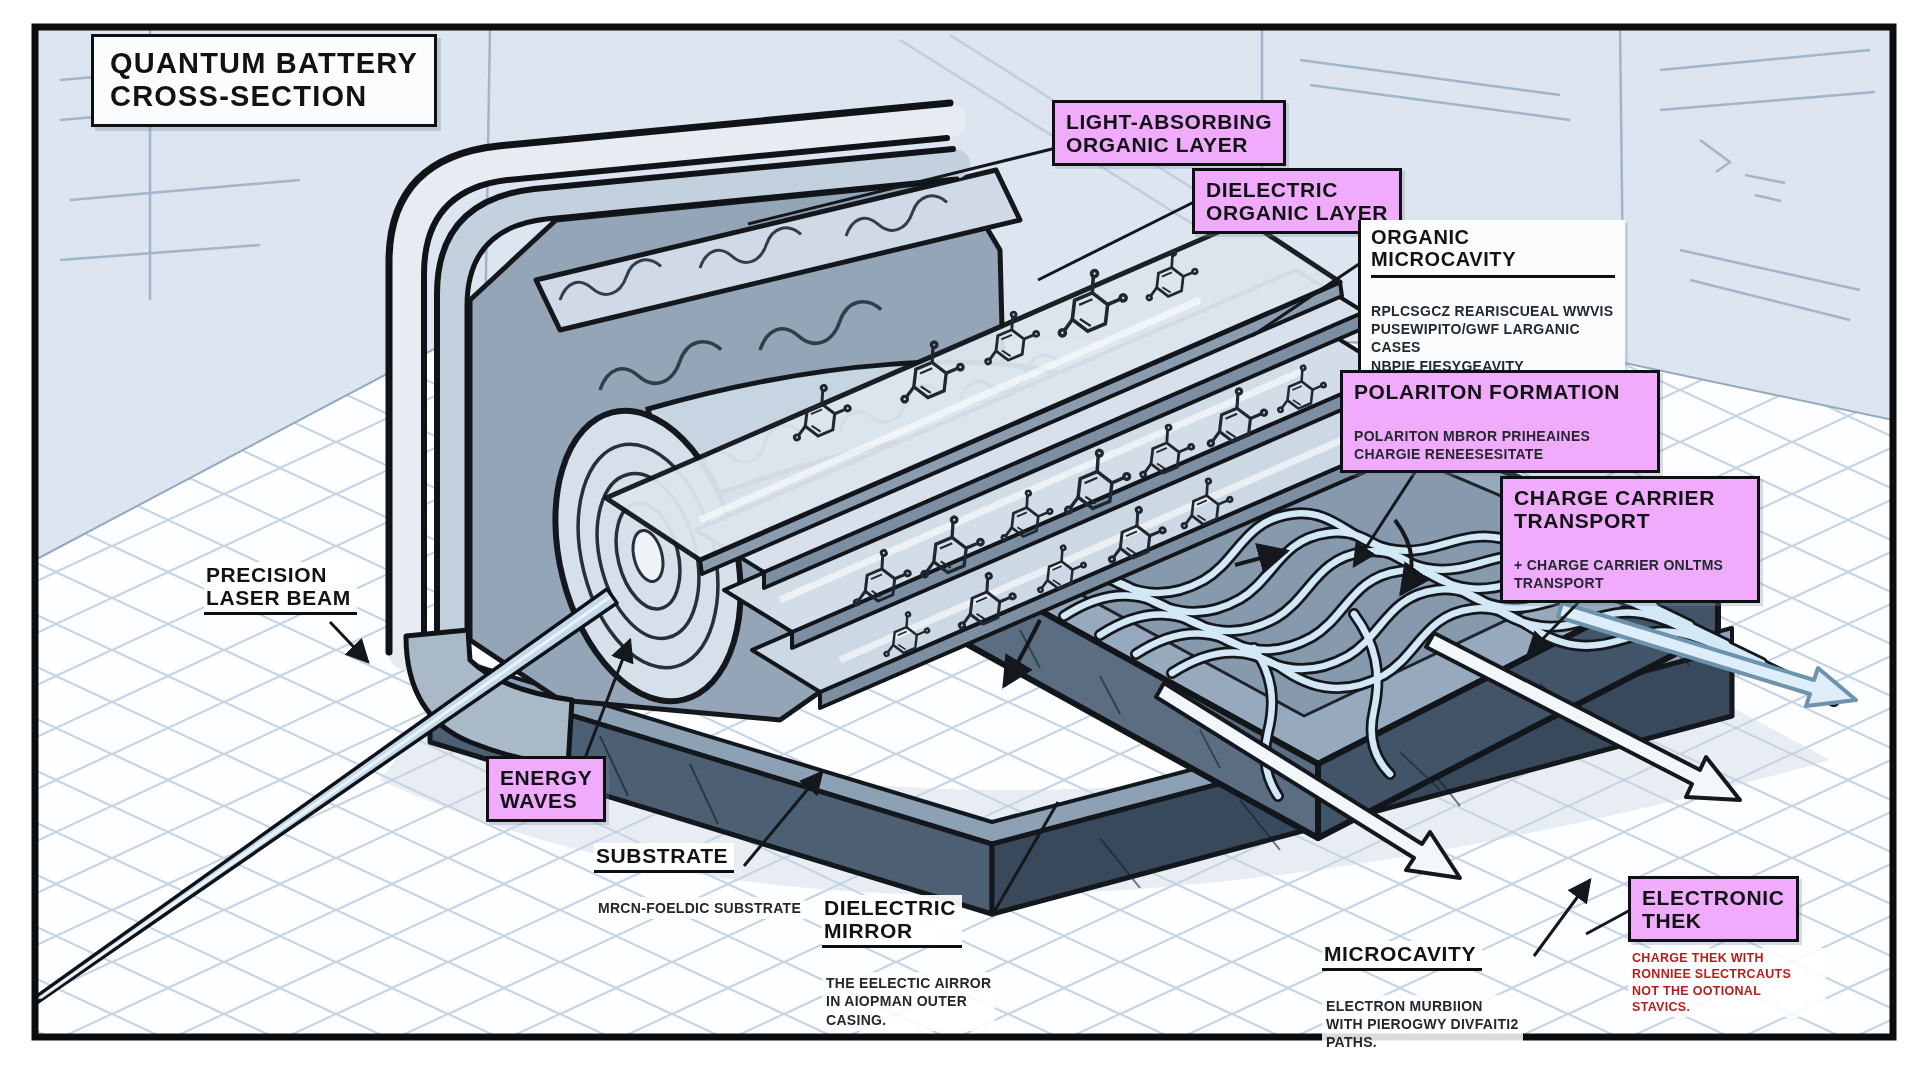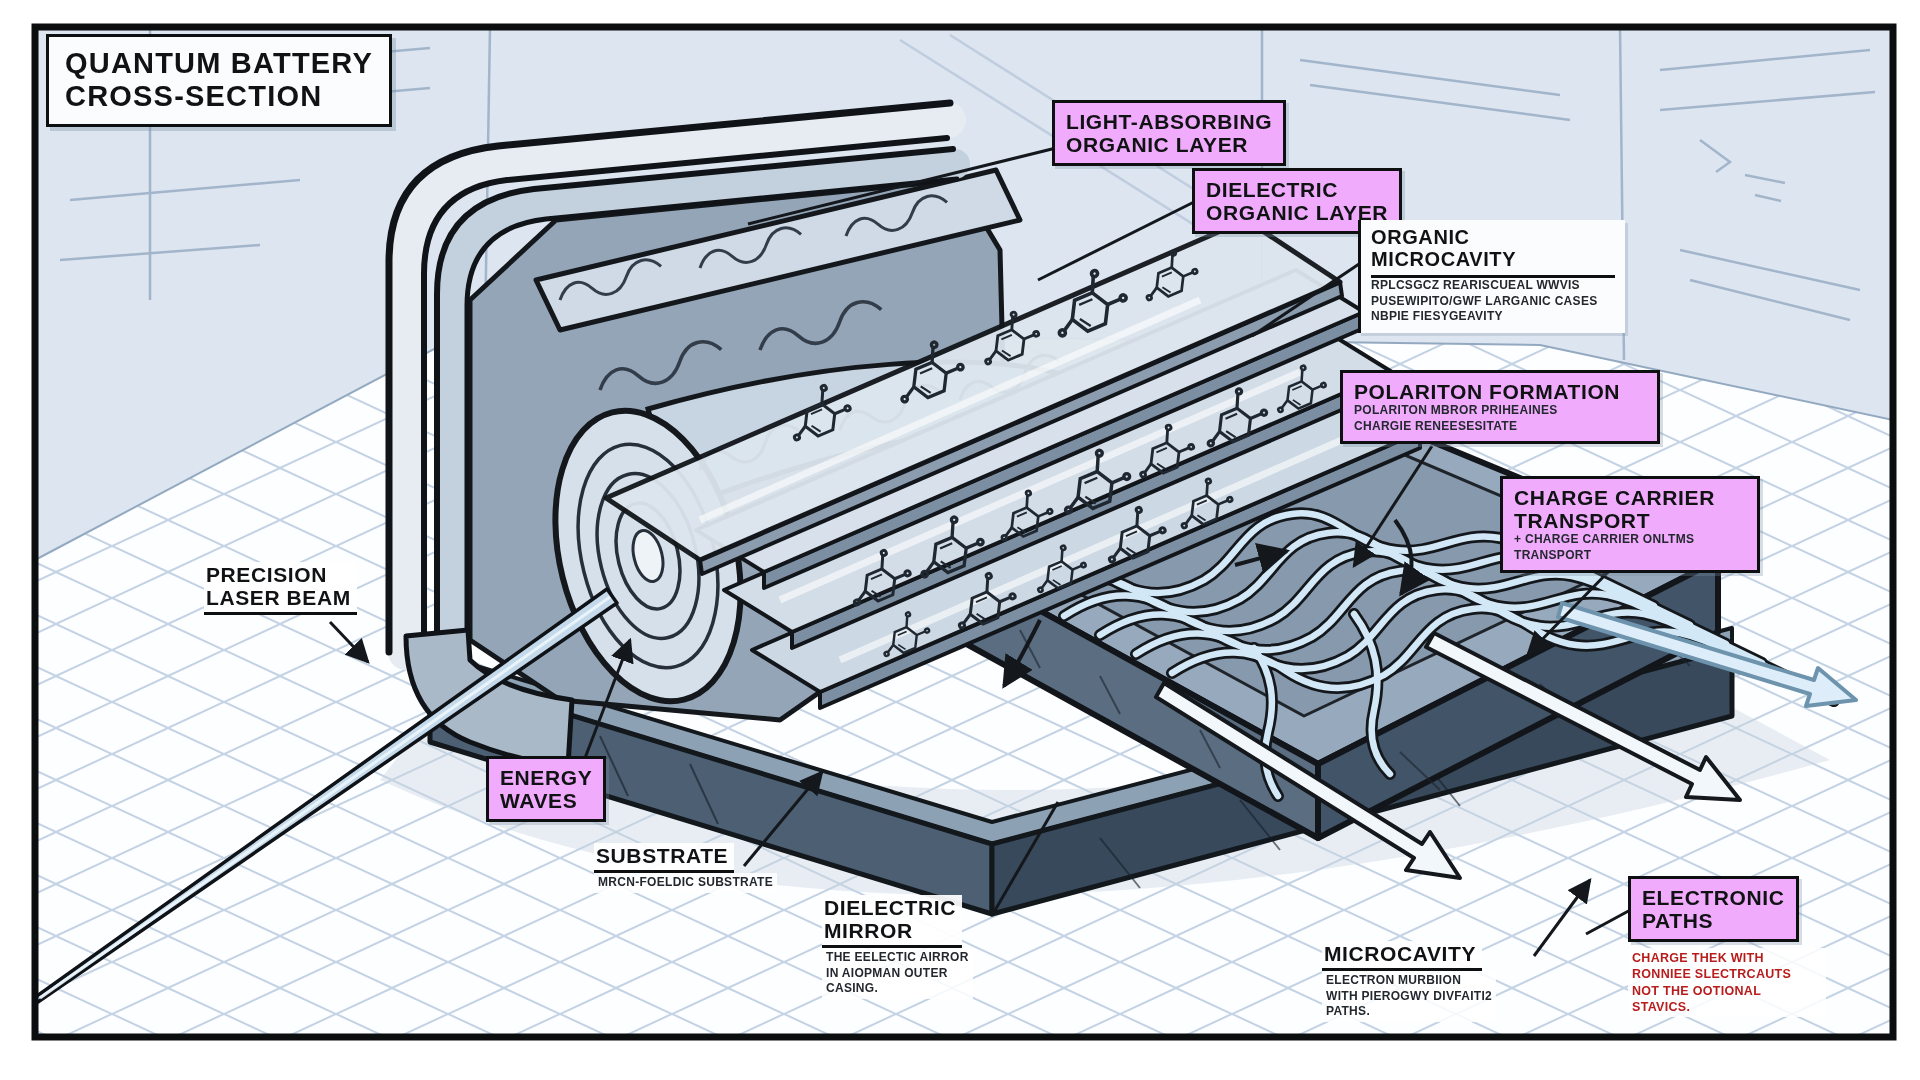--- a/index.html
+++ b/index.html
@@ -1,27 +1,27 @@
 <!DOCTYPE html>
 <html><head>
 <meta charset="utf-8">
 <style>
   html,body{margin:0;padding:0;background:#ffffff;width:1920px;height:1080px;overflow:hidden;
     font-family:"Liberation Sans", sans-serif;}
   .stage{position:relative;width:1920px;height:1080px;background:#ffffff;}
   svg.illu{position:absolute;left:0;top:0;}
   .lbl{position:absolute;color:#101214;z-index:5;}
   .lbl .h{font-weight:700;font-size:21px;line-height:1.1;letter-spacing:.6px;white-space:pre-line;}
-  .lbl .body{font-weight:700;font-size:12px;line-height:1.3;letter-spacing:.3px;color:#23282e;
-    white-space:pre-line;margin-top:0;}
+  .lbl .body{font-weight:700;font-size:14px;line-height:1.3;letter-spacing:.3px;color:#23282e;
+    white-space:pre-line;margin-top:24px;}
   .boxed{background:#f0abfc;border:3px solid #0e0f10;padding:7px 11px;box-shadow:3px 3px 0 rgba(124,143,163,.30);}
   .strip .h{display:inline-block;background:rgba(255,255,255,.93);border-bottom:3px solid #0e0f10;
     padding:1px 6px 3px 2px;}
   .strip .body{background:rgba(255,255,255,.85);padding:2px 4px;}
-  .title-box{background:#fbfcfd;border:3px solid #0e0f10;padding:10px 16px;box-shadow:4px 4px 0 rgba(124,143,163,.35);}
+  .title-box{background:#fbfcfd;border:3px solid #0e0f10;padding:10px 16px;box-shadow:4px 4px 0 rgba(124,143,163,.35);margin-left:45px;}
   .title-box .h{font-size:29px;letter-spacing:1.2px;line-height:1.15;}
   .micro{background:#fbfcfd;border-left:3px solid #0e0f10;padding:6px 10px 8px 10px;box-shadow:3px 3px 0 rgba(124,143,163,.25);}
   .micro .h{font-size:20px;border-bottom:3px solid #0e0f10;padding-bottom:5px;}
   .outside-body{position:absolute;font-weight:700;font-size:12.5px;line-height:1.3;letter-spacing:.3px;
     color:#b91c1c;white-space:pre-line;background:rgba(255,255,255,.85);padding:2px 4px;z-index:5;}
 </style>
 </head>
 <body>
 
 <div class="stage">
@@ -309,20 +309,20 @@
 
 <div class="lbl strip" style="left:1322px;top:941px">
   <div class="h">MICROCAVITY</div>
   <div class="body">ELECTRON MURBIION
 WITH PIEROGWY DIVFAITI2
 PATHS.</div>
 </div>
 
 <div class="lbl boxed" style="left:1628px;top:876px">
   <div class="h">ELECTRONIC
-PATHS</div>
+THEK</div>
 </div>
 <div class="outside-body" style="left:1628px;top:948px;width:190px">CHARGE THEK WITH
 RONNIEE SLECTRCAUTS
 NOT THE OOTIONAL
 STAVICS.</div>
 
 </div>
 
 </body></html>

